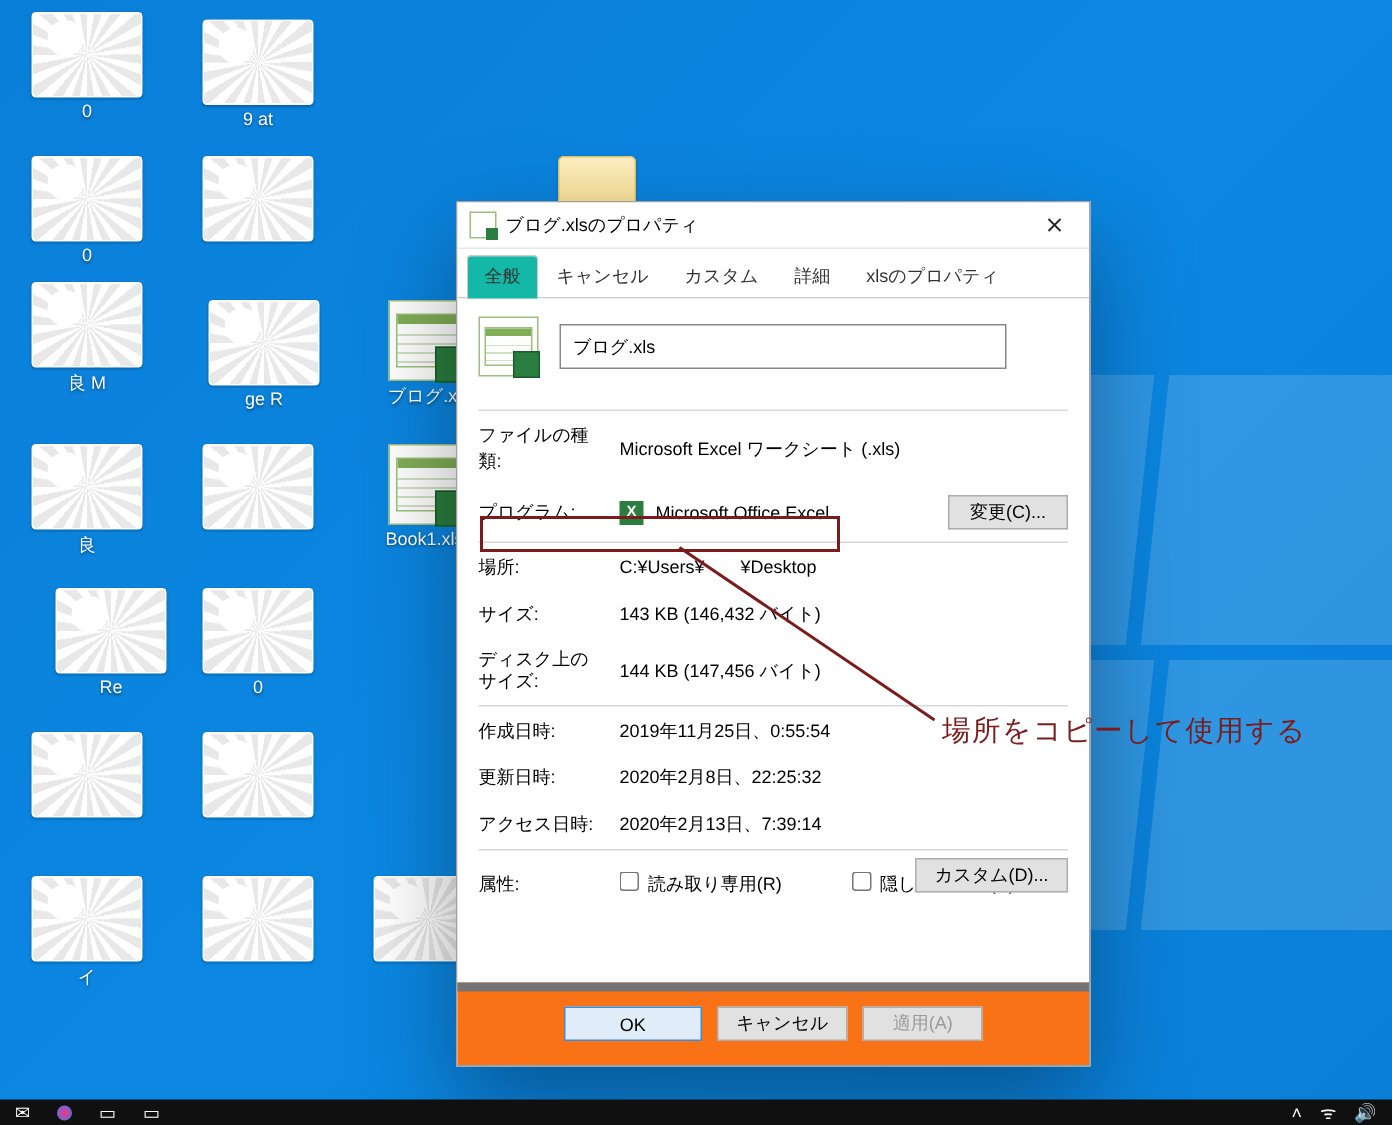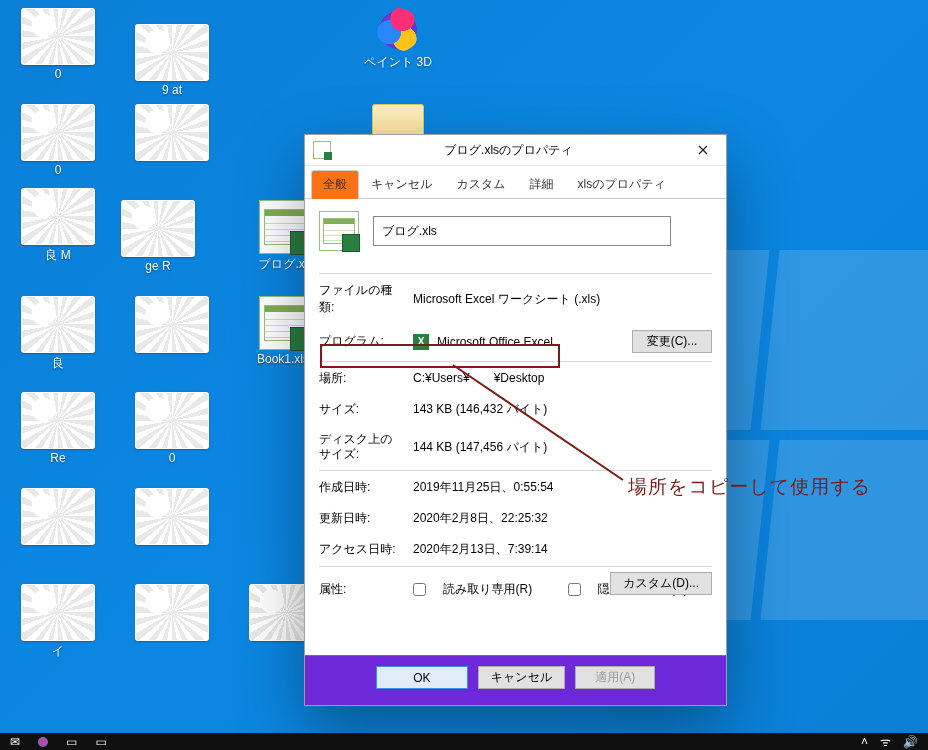--- a/index.html
+++ b/index.html
@@ -128,21 +128,20 @@
     border: 1px solid #9cbf7b;
     position: relative;
   }
   .titlebar .title-icon::after {
     content: ""; position: absolute; right: -2px; bottom: -2px;
     width: 8px; height: 8px; background: #2a7e3f;
   }
   .titlebar .title-text {
     flex: 1;
     font-size: 12px;
-    text-align: center;
   }
   .titlebar .close {
     width: 46px; height: 30px;
     display: flex; align-items: center; justify-content: center;
     cursor: default;
   }
   .titlebar .close svg { width: 10px; height: 10px; stroke: #222; stroke-width: 1.2; }
 
   .tab-strip {
     display: flex;
@@ -159,21 +158,21 @@
     color: #333;
     border: 1px solid transparent;
     border-bottom: none;
     position: relative;
     top: 1px;
     background: transparent;
     white-space: nowrap;
   }
   .tab.active {
     border-color: #ccc;
-    background: #f97316;
+    background: #14b8a6;
     border-top-left-radius: 3px;
     border-top-right-radius: 3px;
     z-index: 2;
   }
   .tab:not(.active) { cursor: default; }
 
   .tab-body {
     padding: 12px 14px 10px 14px;
     background: #fff;
   }
@@ -242,32 +241,32 @@
   }
 
   .attrib-row {
     display: grid;
     grid-template-columns: 84px 1fr 1fr;
     column-gap: 10px;
     align-items: center;
     margin-top: 14px;
   }
   .attrib-row .cb {
-    display: flex; align-items: center; gap: 17px;
+    display: flex; align-items: flex-start; gap: 6px;
   }
   .attrib-row .cb input { width: 13px; height: 13px; margin: 0; }
   .attrib-right {
     display: flex; justify-content: flex-end;
   }
 
   .action-bar {
     display: flex; justify-content: center; gap: 10px;
     padding: 10px 14px 16px;
-    background: #6d28d9;
-    border-top: 1px solid #737373;
+    background: #f97316;
+    border-top: 6px solid #737373;
   }
   .action-bar .btn.ok { background: #e0edf9; border-color: #3a8de0; min-width: 92px; }
   .action-bar .btn.disabled { color: #9a9a9a; }
 
   
   .highlight-box {
     position: absolute;
     border: 2px solid #7b1b1b;
     pointer-events: none;
     box-sizing: border-box;
@@ -321,42 +320,42 @@
         <span>0</span>
       </div>
     <div class="desktop-icon" style="left:8px;top:188px">
         <div class="thumb"></div>
         <span>良 M</span>
       </div>
     <div class="desktop-icon" style="left:8px;top:296px">
         <div class="thumb"></div>
         <span>良</span>
       </div>
-    <div class="desktop-icon" style="left:8px;top:392px">
+    <div class="desktop-icon" style="left:24px;top:392px">
         <div class="thumb"></div>
         <span>Re</span>
       </div>
     <div class="desktop-icon" style="left:8px;top:488px">
         <div class="thumb"></div>
         <span></span>
       </div>
     <div class="desktop-icon" style="left:8px;top:584px">
         <div class="thumb"></div>
         <span>イ</span>
       </div>
 
-    <div class="desktop-icon" style="left:122px;top:24px">
+    <div class="desktop-icon" style="left:122px;top:13px">
         <div class="thumb"></div>
         <span>9 at</span>
       </div>
     <div class="desktop-icon" style="left:122px;top:104px">
         <div class="thumb"></div>
         <span></span>
       </div>
-    <div class="desktop-icon" style="left:108px;top:200px">
+    <div class="desktop-icon" style="left:126px;top:200px">
         <div class="thumb"></div>
         <span>ge R</span>
       </div>
     <div class="desktop-icon" style="left:122px;top:296px">
         <div class="thumb"></div>
         <span></span>
       </div>
     <div class="desktop-icon" style="left:122px;top:392px">
         <div class="thumb"></div>
         <span>0</span>
@@ -376,24 +375,20 @@
       </div>
     <div class="desktop-icon" style="left:236px;top:296px">
         <div class="xls-icon"></div>
         <span>Book1.xlsx</span>
       </div>
     <div class="desktop-icon" style="left:236px;top:584px">
         <div class="thumb"></div>
         <span></span>
       </div>
 
-    <div class="desktop-icon" style="left:348px;top:8px">
-        <div class="paint3d-icon"></div>
-        <span>ペイント 3D</span>
-      </div>
     <div class="desktop-icon" style="left:348px;top:104px">
         <div class="folder-icon"></div>
         <span></span>
       </div>
   </div>
 
   <div class="dialog">
     <div class="titlebar">
       <span class="title-icon"></span>
       <span class="title-text">ブログ.xlsのプロパティ</span>

